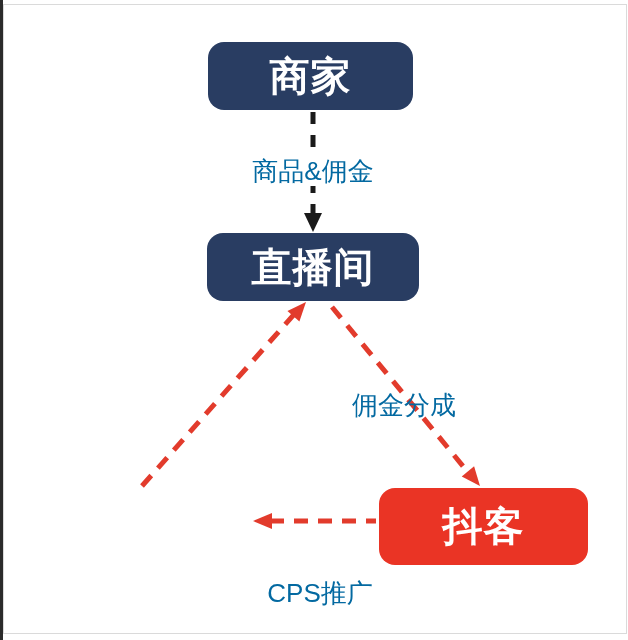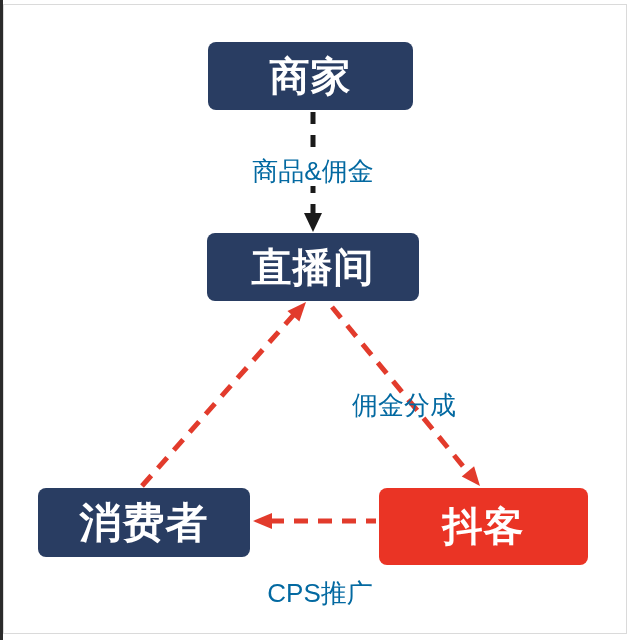--- a/index.html
+++ b/index.html
@@ -15,21 +15,21 @@
     position: absolute; left: 3px; top: 4px; right: 1px; bottom: 6px;
     border: 1px solid #dadada; pointer-events: none;
   }
   .left-edge {
     position: absolute; left: 0; top: 0; width: 3px; height: 640px;
     background: #2b2b2b;
   }
   .arrows { position: absolute; left: 0; top: 0; pointer-events: none; }
   .node {
     position: absolute;
-    border-radius: 8px;
+    border-radius: 16px;
     display: flex; align-items: center; justify-content: center;
     color: #ffffff; font-weight: bold; font-size: 40px;
     letter-spacing: 1px;
     font-family: Liberation Mono, monospace;
   }
   .node-merchant { left: 208px; top: 42px;  width: 205px; height: 68px; }
   .node-liveroom { left: 207px; top: 233px; width: 212px; height: 68px; }
   .node-consumer { left: 38px;  top: 488px; width: 212px; height: 69px; font-size: 42px; }
   .node-douker   { left: 379px; top: 488px; width: 209px; height: 77px; }
   .edge-label {
@@ -92,23 +92,20 @@
   </svg>
 
   <div class="node node-merchant" style="background: rgb(41, 61, 98);">
     <span>商家</span>
   </div>
 
   <div class="node node-liveroom" style="background: rgb(41, 61, 98);">
     <span>直播间</span>
   </div>
 
-  <div class="node node-consumer" style="background: rgb(41, 61, 98);">
-    <span>消费者</span>
-  </div>
 
   <div class="node node-douker" style="background: rgb(234, 52, 37);">
     <span>抖客</span>
   </div>
 
   <div class="edge-label lbl-goods">商品&amp;佣金</div>
 
 
   <div class="edge-label lbl-share">佣金分成</div>
 

